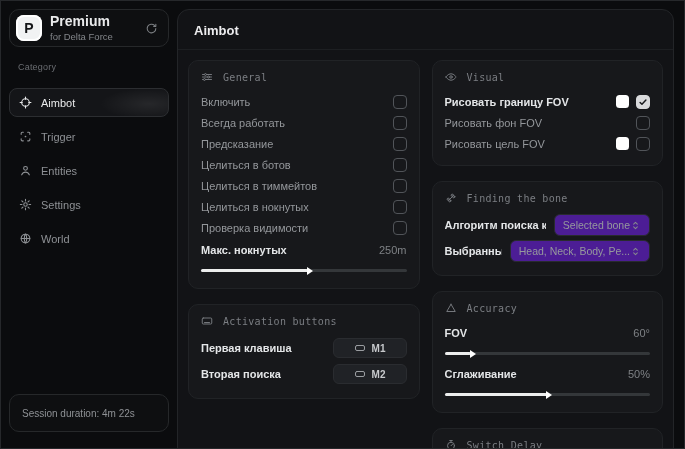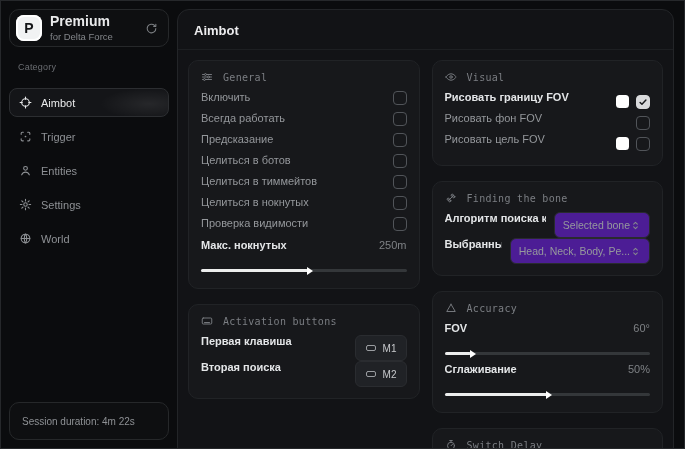--- a/index.html
+++ b/index.html
@@ -53,21 +53,21 @@
   }
   .nav-item.active {
     color: #e9eaeb;
     border-color: #2c2e31;
     background:
       radial-gradient(70px 22px at 88% 55%, rgba(255,255,255,0.08), rgba(255,255,255,0) 70%),
       #141518;
   }
   .nav-item .ic { display: flex; color: inherit; }
   .session-card {
-    position: absolute; left: 8px; right: 8px; bottom: 8px;
+    position: absolute; left: 8px; right: 8px; bottom: 16px;
     height: 38px;
     border: 1px solid #26282a; border-radius: 10px;
     display: flex; align-items: center; padding: 0 12px;
     font-size: 10px; color: #8e9195;
     background: #0e0f11;
   }
   
   .main {
     position: absolute; left: 176px; top: 8px; right: 10px; bottom: -12px;
     background: #121316;
@@ -92,21 +92,21 @@
     padding: 10px 12px 11px;
   }
   .card-header {
     display: flex; align-items: center; gap: 10px;
     font-family: "DejaVu Sans Mono", monospace;
     font-size: 10px; color: #7b7e83; letter-spacing: .3px;
     margin-bottom: 8px;
   }
   .card-header .ic { display: flex; color: #74777c; }
   .row {
-    display: flex; justify-content: space-between;
+    display: flex; align-items: center; justify-content: space-between;
     min-height: 21px; gap: 8px; font-size: 11px; color: #94979b;
   }
   .row.tall { min-height: 26px; }
   .row .lbl { white-space: nowrap; overflow: hidden; }
   .row .lbl.strong { color: #e4e6e8; font-weight: 700; }
   .row .val { color: #7e8185; font-size: 11px; flex: 0 0 auto; }
   .right-group { display: flex; align-items: center; gap: 7px; flex: 0 0 auto; }
   
   .checkbox {
     width: 14px; height: 14px; flex: 0 0 auto;
@@ -136,22 +136,22 @@
     content: ""; position: absolute; right: -5px; top: 50%;
     transform: translateY(-50%);
     border-left: 6px solid #ffffff;
     border-top: 4px solid transparent;
     border-bottom: 4px solid transparent;
   }
   
   .keybind {
     display: flex; align-items: center; gap: 6px;
     background: #202226; border: 1px solid #2a2c30;
-    border-radius: 6px; padding: 3px 9px;
-    font-size: 10px; font-weight: 400; color: #c7c9cc;
+    border-radius: 6px; padding: 3px 20px;
+    font-size: 10px; font-weight: 700; color: #c7c9cc;
     cursor: pointer; flex: 0 0 auto;
   }
   .keybind .ic { display: flex; color: #9a9da1; }
   
   .dropdown {
     display: flex; align-items: center; 
     background: #4c1d95; border: 1px solid #292b2f;
     border-radius: 6px; padding: 4px 8px;
     font-size: 10.5px; color: #96999d;
     cursor: pointer; flex: 0 0 auto; white-space: nowrap;

